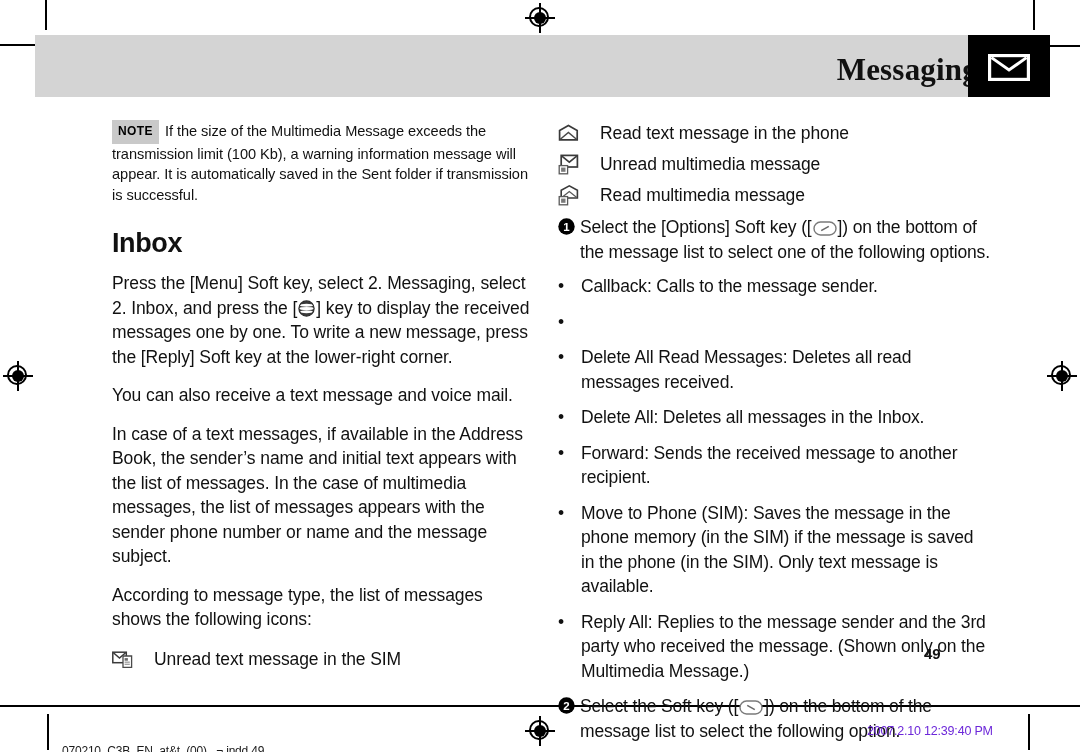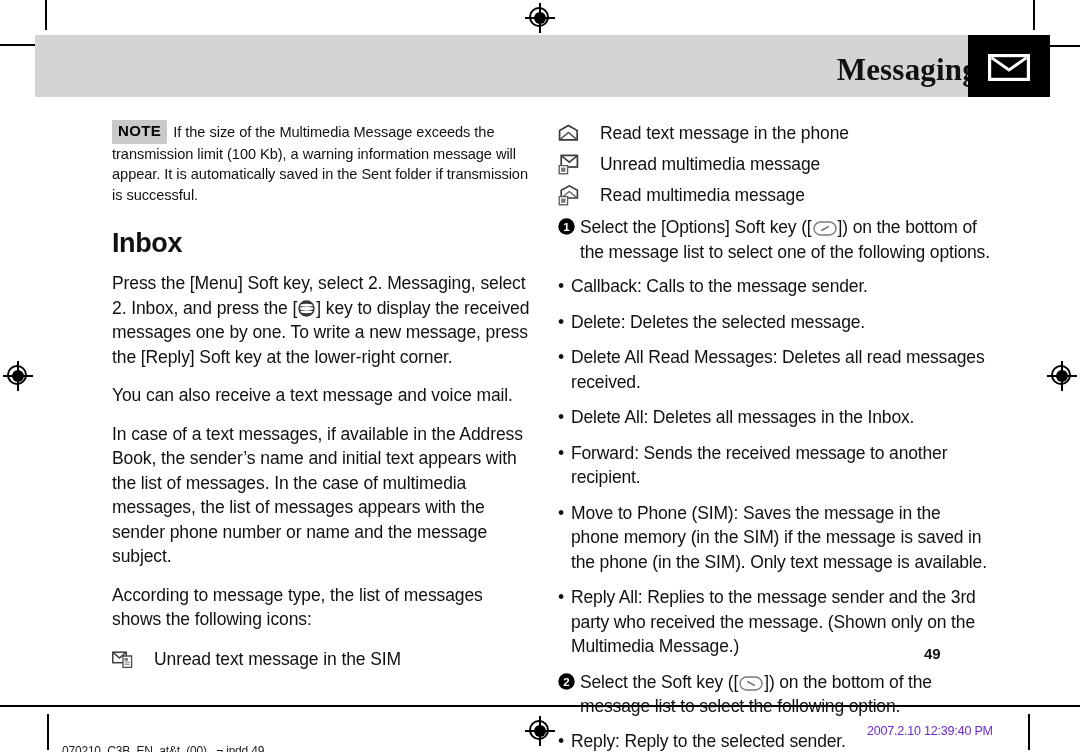--- a/index.html
+++ b/index.html
@@ -112,21 +112,21 @@
     font-size: 14.6px;
     line-height: 20.5px;
     margin: 0 0 22px 0;
     letter-spacing: -0.05px;
   }
   .note-badge {
     display: inline-block;
     background: #c9c9c9;
     color: #000;
     font-weight: bold;
-    font-size: 15px;
+    font-size: 12px;
     letter-spacing: 0.4px;
     padding: 1px 6px 2px 6px;
     margin-right: 6px;
     vertical-align: 1px;
   }
 
   h2.section-title {
     margin: 0 0 12px 0;
     font-size: 27px;
     font-weight: bold;
@@ -180,21 +180,21 @@
     align-items: flex-start;
     margin: 0 0 11px 0;
     font-size: 17.5px;
     line-height: 24.5px;
   }
   .bullet-row .bdot {
     flex: 0 0 13px;
     font-size: 17.5px;
     line-height: 24.5px;
   }
-  .bullet-row .btxt { letter-spacing: -0.15px; }
+  .bullet-row .btxt { letter-spacing: -0.15px; margin-left: 10px; }
 
   
   .page-number {
     position: absolute;
     left: 924px;
     top: 645px;
     font-size: 15px;
     font-weight: bold;
     letter-spacing: -0.2px;
   }
@@ -348,21 +348,20 @@
             <path d="M8.2 9.6 L15.8 5.4" fill="none" stroke="#6a6a6a" stroke-width="1.6"></path>
           </svg></span><span>]) on the bottom of the message list to select one of the following options.</span></span>
   </div>
 
   <div class="bullet-row">
     <span class="bdot">•</span>
     <span class="btxt">Callback: Calls to the message sender.</span>
   </div>
   <div class="bullet-row">
     <span class="bdot">•</span>
-    <span class="btxt">Delete: Deletes the selected message.</span>
   </div>
   <div class="bullet-row">
     <span class="bdot">•</span>
     <span class="btxt">Delete All Read Messages: Deletes all read messages received.</span>
   </div>
   <div class="bullet-row">
     <span class="bdot">•</span>
     <span class="btxt">Delete All: Deletes all messages in the Inbox.</span>
   </div>
   <div class="bullet-row">

